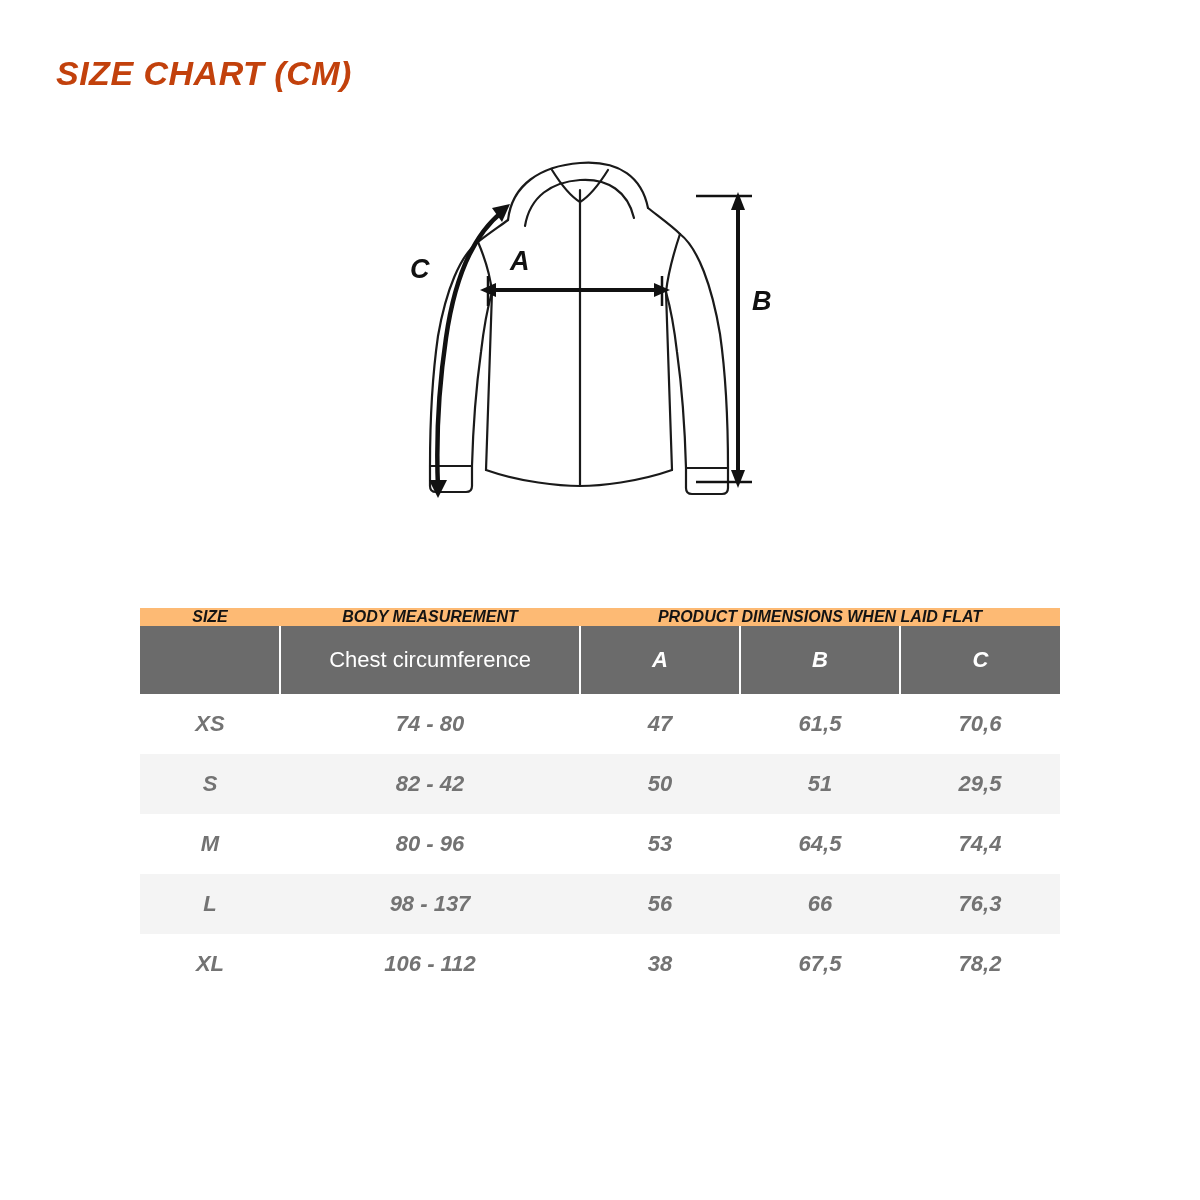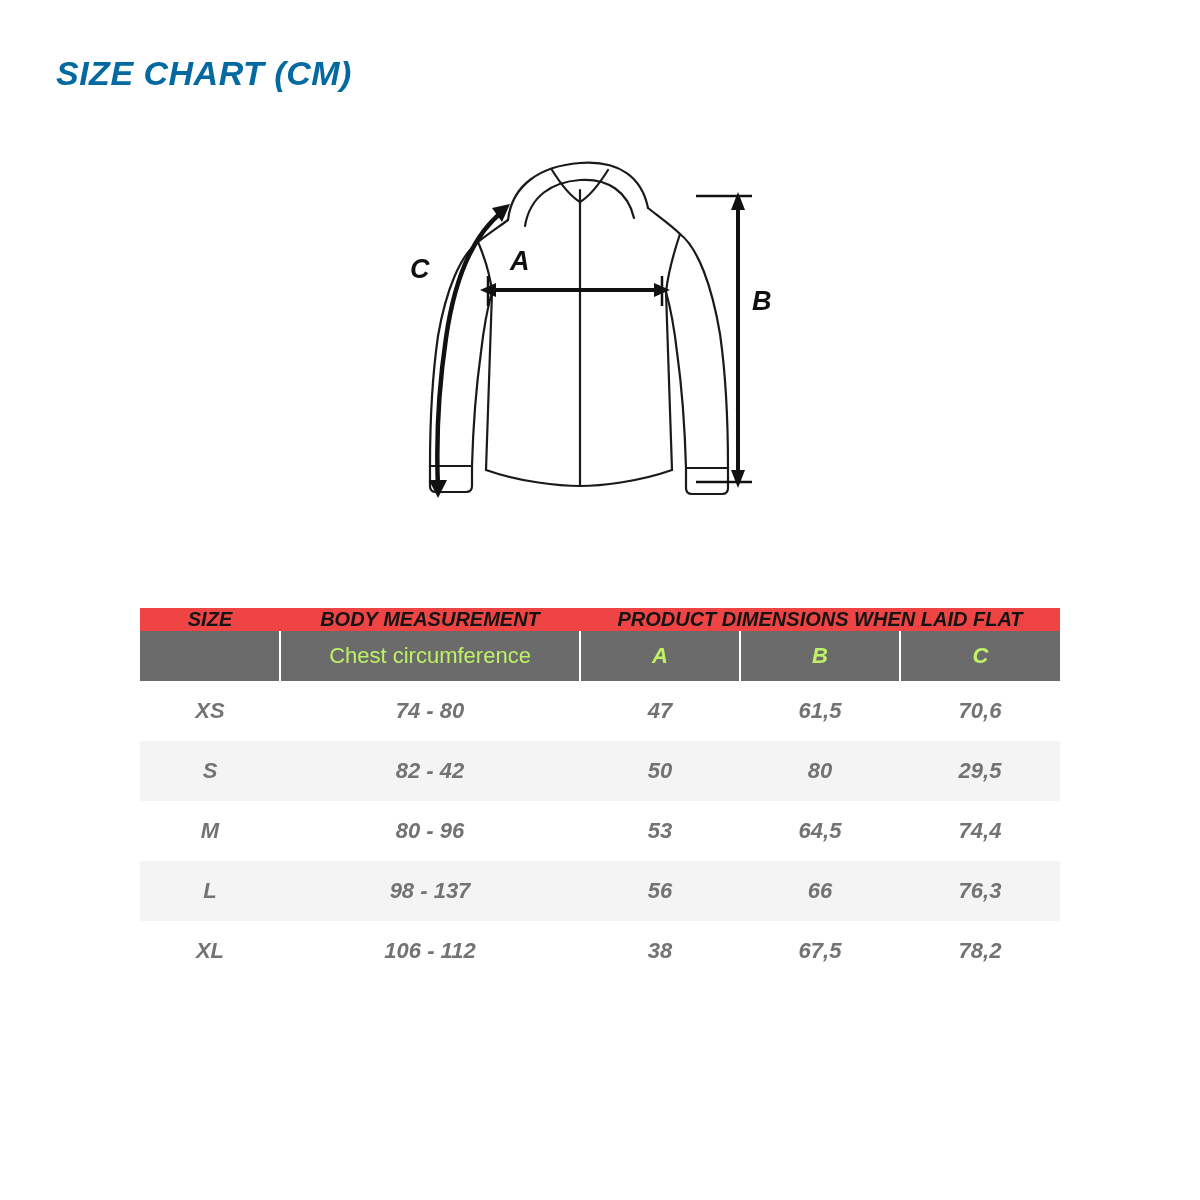--- a/index.html
+++ b/index.html
@@ -17,21 +17,21 @@
   }
 
   .page-title {
     position: absolute;
     left: 56px;
     top: 54px;
     font-size: 34px;
     font-weight: bold;
     font-style: italic;
     letter-spacing: 0.5px;
-    color: #0369a1;
+    color: #c2410c;
   }
 
   .diagram {
     position: absolute;
     left: 380px;
     top: 130px;
     width: 440px;
     height: 430px;
   }
 
@@ -48,33 +48,33 @@
     table-layout: fixed;
   }
 
   table.size-table td, table.size-table th {
     padding: 0;
     margin: 0;
   }
 
   
   .suphead td {
-    font-size: 20px;
+    font-size: 16px;
     font-weight: bold;
     font-style: italic;
     text-align: center;
     padding-bottom: 12px;
     color: #141414;
-    background: #ef4444;
+    background: #fdba74;
   }
 
   .head-row th {
     background: #6b6b6b;
-    color: #bef264;
-    height: 50px;
+    color: #ffffff;
+    height: 68px;
     font-size: 22px;
     font-weight: normal;
     text-align: center;
     vertical-align: middle;
     border-right: 2px solid #ffffff;
   }
   .head-row th.size-col {
     border-right: 2px solid #ffffff;
   }
   .head-row th.dimcol {
@@ -203,21 +203,21 @@
         <td>XS</td>
         <td>74 - 80</td>
         <td>47</td>
         <td>61,5</td>
         <td>70,6</td>
       </tr>
       <tr class="data-row alt">
         <td>S</td>
         <td>82 - 42</td>
         <td>50</td>
-        <td>80</td>
+        <td>51</td>
         <td>29,5</td>
       </tr>
       <tr class="data-row">
         <td>M</td>
         <td>80 - 96</td>
         <td>53</td>
         <td>64,5</td>
         <td>74,4</td>
       </tr>
       <tr class="data-row alt">

